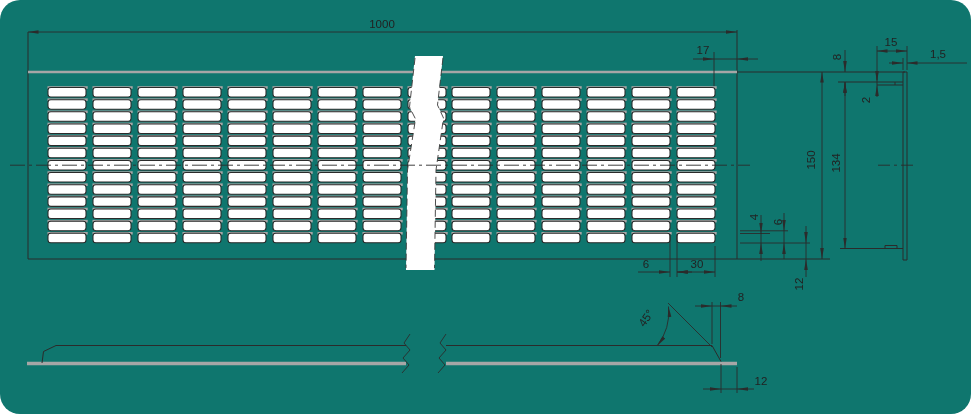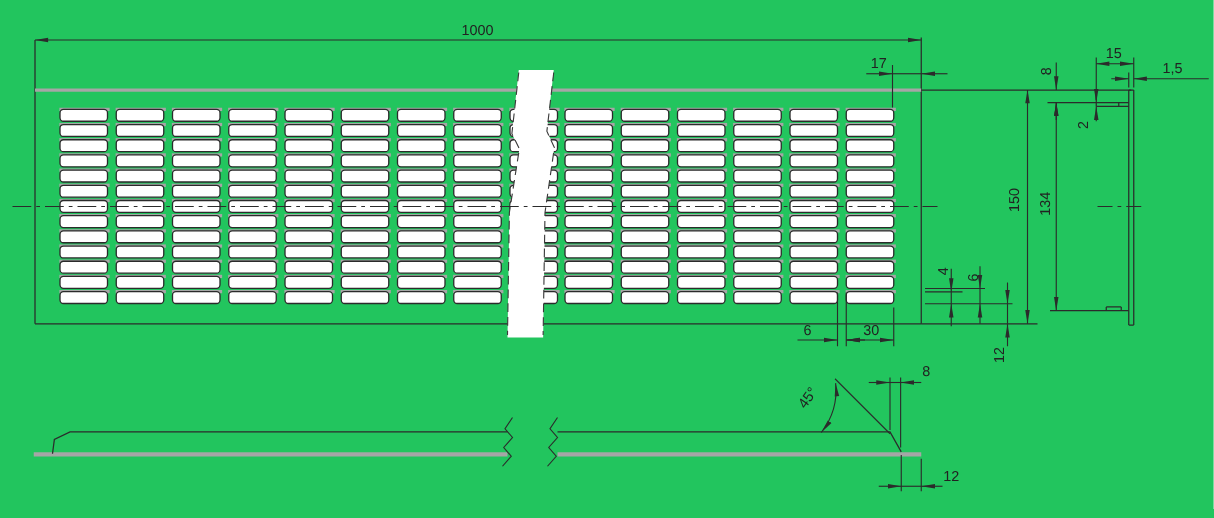--- a/index.html
+++ b/index.html
@@ -1,17 +1,17 @@
 <!DOCTYPE html>
 <html><head>
 <meta charset="utf-8">
 <style>
   html,body{margin:0;padding:0;background:#fff;}
-  .stage{position:relative;width:971px;height:414px;background:#22c55e;overflow:hidden;
-         font-family:"Liberation Sans", sans-serif;}
+  .stage{position:relative;width:971px;height:414px;background:#0f766e;overflow:hidden;
+         font-family:"Liberation Sans", sans-serif;border-radius:20px;}
   svg text{font-family:"Liberation Sans", sans-serif;font-size:11.5px;fill:#222;}
 </style>
 </head>
 <body>
 
 <div class="stage">
 <svg width="971" height="414" viewBox="0 0 971 414" xmlns="http://www.w3.org/2000/svg">
   <defs>
 
     <marker id="mE" markerWidth="12" markerHeight="5" refX="11" refY="2.5" orient="auto" markerUnits="userSpaceOnUse">

